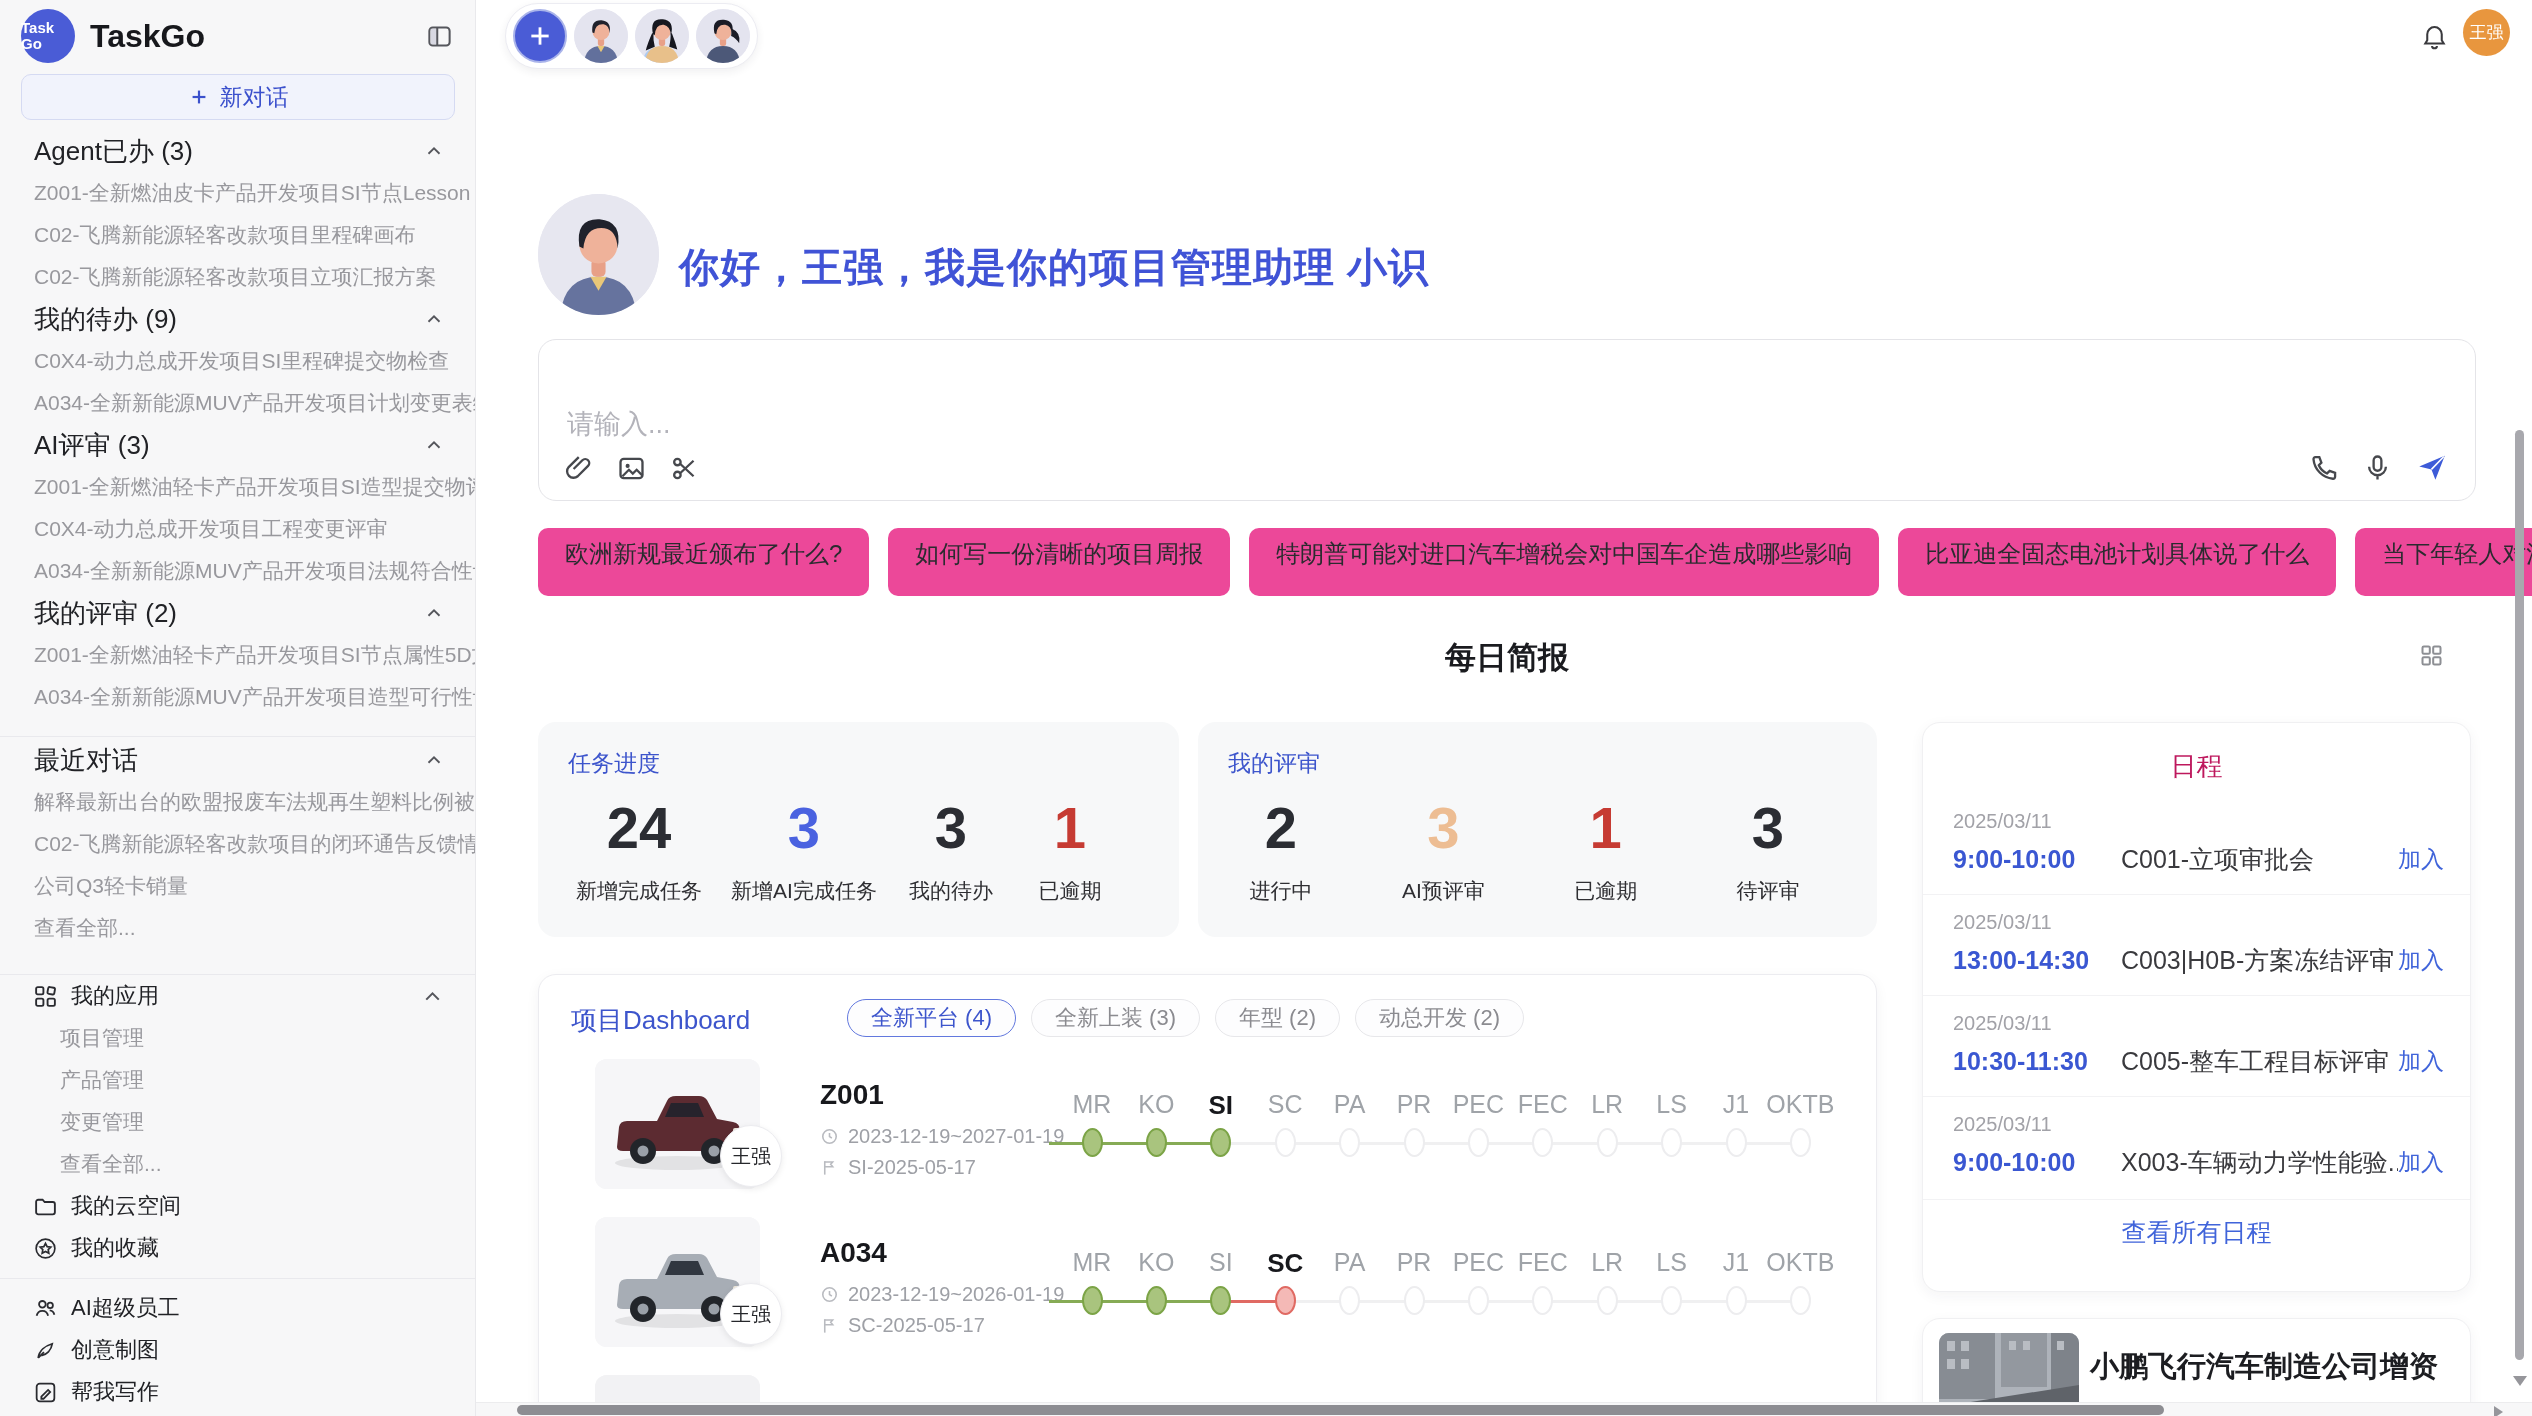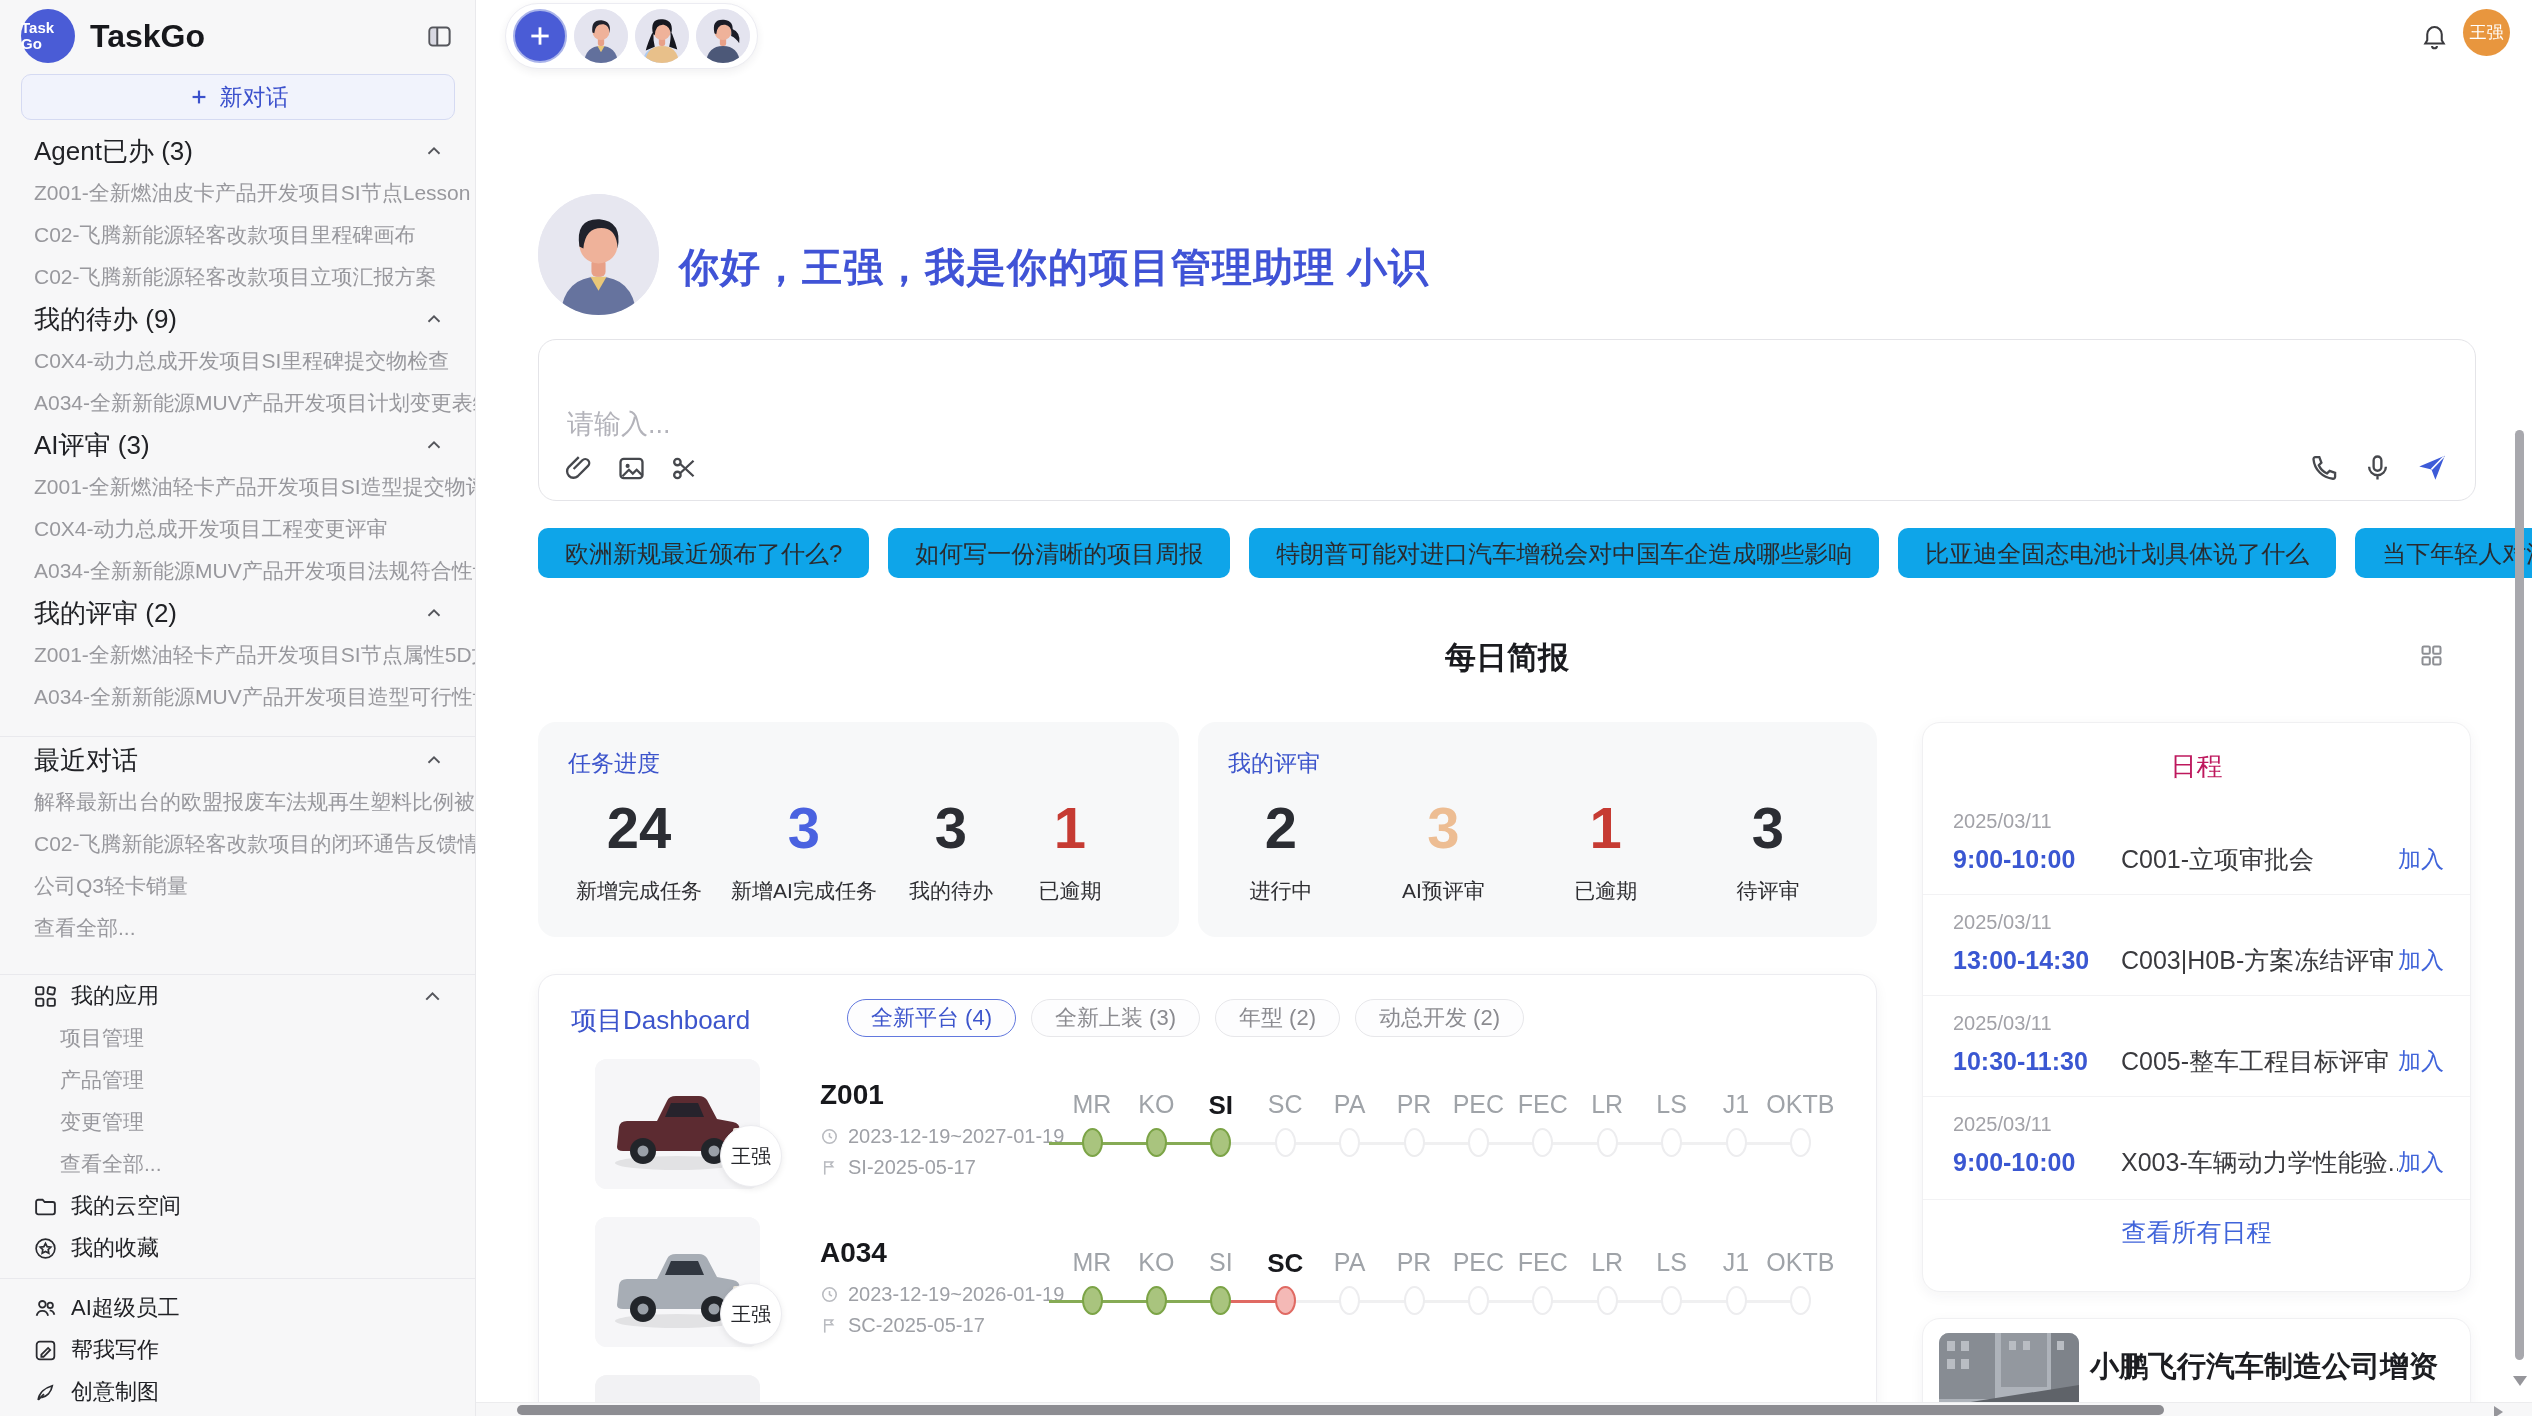--- a/index.html
+++ b/index.html
@@ -38,21 +38,21 @@
   .greet-avatar { position:absolute; left:62px; top:194px; width:121px; height:121px; border-radius:50%; overflow:hidden; background:#e7e7f0; }
   .greeting { position:absolute; left:203px; top:240px; font-size:40px; font-weight:700; color:#4053d6; letter-spacing:1px; }
 
   .input-box { position:absolute; left:62px; top:339px; width:1938px; height:162px; border:1px solid #e4e4e8; border-radius:18px; background:#fff; cursor:text; }
   .ph { position:absolute; left:28px; top:66px; font-size:27px; color:#b3b3ba; }
   .in-icons-l { position:absolute; left:24px; bottom:16px; display:flex; gap:22px; }
   .in-icons-r { position:absolute; right:26px; bottom:16px; display:flex; gap:22px; align-items:center; }
   .in-icons-l svg, .in-icons-r svg { width:31px; height:31px; cursor:pointer; }
 
   .chips { position:absolute; left:62px; top:528px; display:flex; gap:19px; }
-  .chip { height:50px; line-height:52px; padding:0 27px; background:#0ea5e9; border-radius:10px; font-size:24px; color:#2a2b2f; white-space:nowrap; cursor:pointer; }
+  .chip { height:68px; line-height:52px; padding:0 27px; background:#ec4899; border-radius:10px; font-size:24px; color:#2a2b2f; white-space:nowrap; cursor:pointer; }
 
   .brief-head { position:absolute; left:62px; top:637px; width:1938px; text-align:center; font-size:31px; font-weight:700; color:#1a1b1f; }
   .brief-grid { position:absolute; left:1942px; top:642px; width:27px; height:27px; cursor:pointer; }
 
   .col-left { position:absolute; left:62px; top:722px; width:1339px; }
   .col-right { position:absolute; left:1446px; top:722px; width:549px; }
 
   .stats-row { display:flex; gap:19px; }
   .stat-card { height:215px; background:#f7f8f9; border-radius:18px; padding:26px 46px 0 30px; }
   .stat-card.c0 { width:641px; } .stat-card.c1 { width:679px; }
@@ -230,31 +230,31 @@
           <svg viewBox="0 0 24 24" fill="none" stroke="#2a2b30" stroke-width="1.7">
             <circle cx="9" cy="8" r="3.2"></circle>
             <path d="M3.5 19c.6-3 2.8-4.8 5.5-4.8s4.9 1.8 5.5 4.8"></path>
             <circle cx="16.5" cy="9" r="2.6"></circle>
             <path d="M16 13.7c2.3.2 4 1.8 4.5 4.3"></path>
           </svg>
           <span>AI超级员工</span>
         </div>
         <div class="sb-iconrow">
           <svg viewBox="0 0 24 24" fill="none" stroke="#2a2b30" stroke-width="1.7">
+            <path d="M5 19c1-6.5 6.5-11.5 13.5-13.5-1 6.5-5.5 10.5-10.5 11.5"></path>
+            <path d="M5 19l5.5-5.5"></path>
+          </svg>
+          <span>创意制图</span>
+        </div>
+        <div class="sb-iconrow">
+          <svg viewBox="0 0 24 24" fill="none" stroke="#2a2b30" stroke-width="1.7">
             <rect x="3.5" y="3.5" width="17" height="17" rx="3"></rect>
             <path d="M8 16l6.5-6.5 2 2L10.1 18H8z"></path>
           </svg>
           <span>帮我写作</span>
-        </div>
-        <div class="sb-iconrow">
-          <svg viewBox="0 0 24 24" fill="none" stroke="#2a2b30" stroke-width="1.7">
-            <path d="M5 19c1-6.5 6.5-11.5 13.5-13.5-1 6.5-5.5 10.5-10.5 11.5"></path>
-            <path d="M5 19l5.5-5.5"></path>
-          </svg>
-          <span>创意制图</span>
         </div>
       </div>
   </aside>
 
   <main class="main">
 
     <div class="topbar-pill">
       <div class="tp-plus">
         <svg width="26" height="26" viewBox="0 0 24 24">
           <line x1="12" y1="4" x2="12" y2="20" stroke="#fff" stroke-width="2.6"></line>

